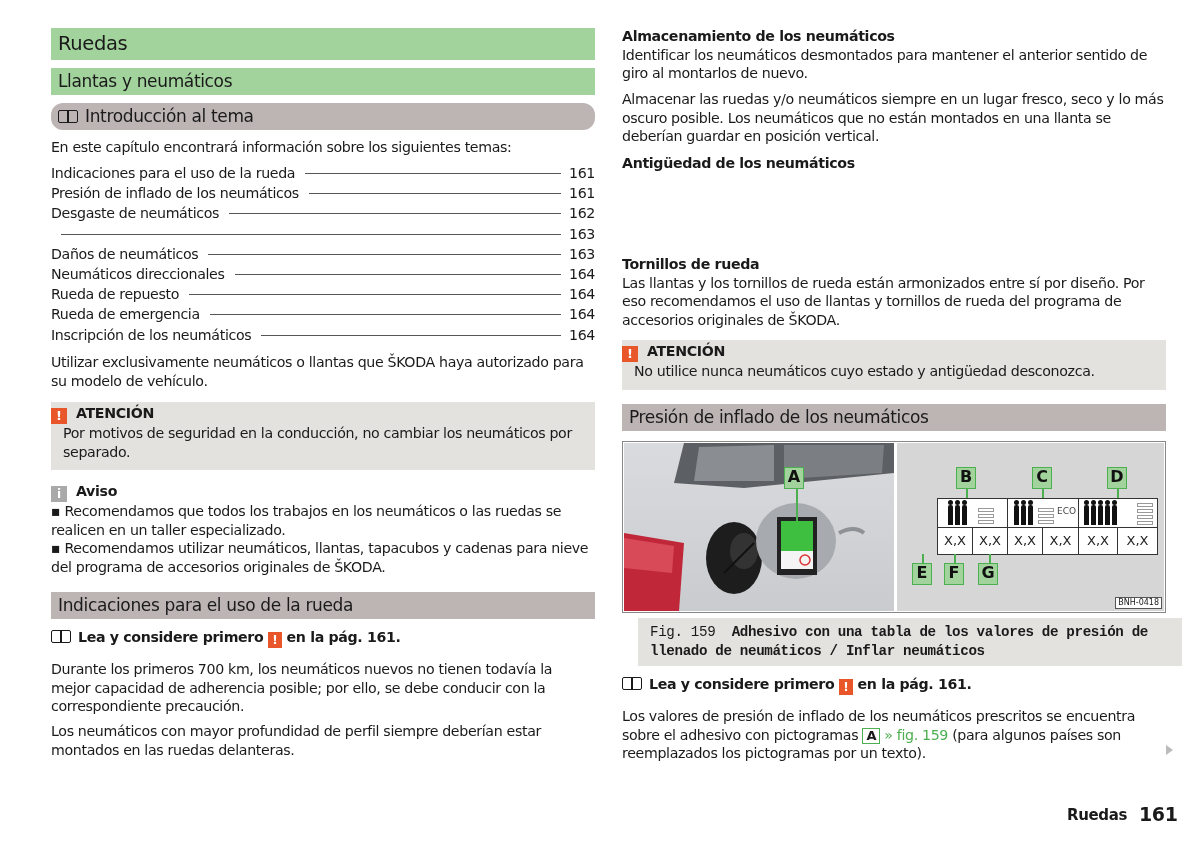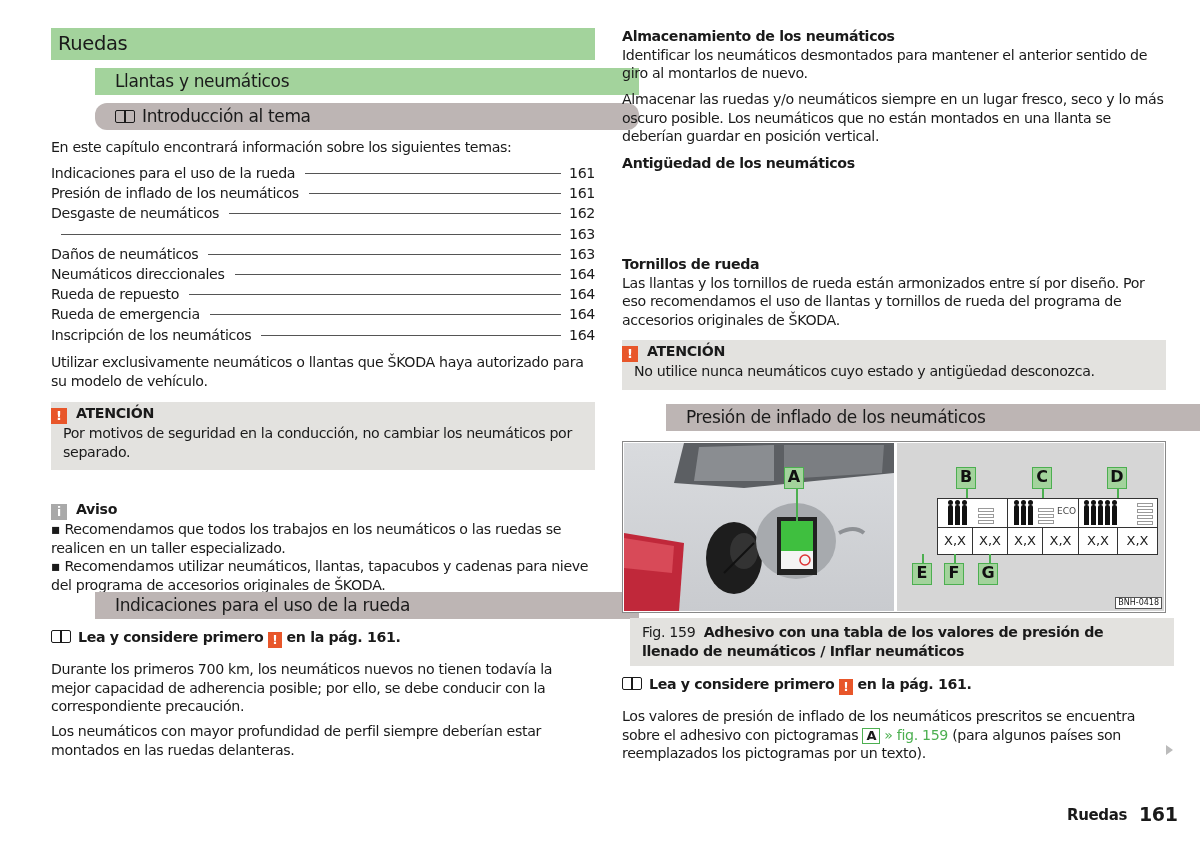--- a/index.html
+++ b/index.html
@@ -5,21 +5,21 @@
   * { box-sizing: border-box; margin: 0; padding: 0; }
   html, body { width: 1200px; height: 845px; background: #ffffff; overflow: hidden; }
   body { font-family: "DejaVu Sans", sans-serif; color: #1a1a1a; position: relative; font-size: 14.2px; letter-spacing: -0.35px; }
   .col { position: absolute; top: 0; }
   .col-left { left: 51px; width: 544px; }
   .col-right { left: 622px; width: 544px; }
 
   .h-green { background: #a3d39c; color: #1a1a1a; }
   .h-grey { background: #bdb5b4; color: #1a1a1a; }
   .h1 { position: absolute; left: 0; width: 544px; height: 32px; font-size: 19.5px; padding: 4px 7px; line-height: 24px; }
-  .h2 { position: absolute; left: 0; width: 544px; height: 27px; font-size: 17px; padding: 3px 20px; line-height: 21px; margin-left: 44px; }
+  .h2 { position: absolute; left: 0; width: 544px; height: 27px; font-size: 17px; padding: 3px 7px; line-height: 21px; }
 
   .book { display: inline-block; width: 20px; height: 13px; vertical-align: -1px; margin-right: 7px; position: relative; }
   .book::before, .book::after { content: ""; position: absolute; top: 0; width: 9px; height: 11px; border: 1.4px solid #1a1a1a; }
   .book::before { left: 0; border-radius: 2px 0 0 2px; }
   .book::after { left: 9px; border-radius: 0 2px 2px 0; }
 
   .text { position: absolute; left: 0; width: 544px; line-height: 18.5px; }
   .bold { font-weight: bold; }
 
   .toc { position: absolute; left: 0; width: 544px; top: 163px; }
@@ -34,21 +34,21 @@
   .info-icon { display: inline-block; width: 16px; height: 16px; background: #a9a9a9; color: #fff; font-weight: bold; font-size: 12px; text-align: center; line-height: 16px; vertical-align: -2px; margin-right: 9px; letter-spacing: 0; }
 
   .inline-warn { display: inline-block; width: 14px; height: 16px; background: #e8562a; color: #fff; font-weight: bold; font-size: 12px; text-align: center; line-height: 16px; vertical-align: -2px; letter-spacing: 0; }
   .callout-A { display: inline-block; border: 1.5px solid #4caf50; padding: 0 3px; font-weight: bold; line-height: 14px; font-size: 13px; }
   .link { color: #4caf50; }
 
   .figure { position: absolute; left: 0; top: 441px; width: 544px; height: 172px; border: 1px solid #888; background: #fff; }
   .fig-photo { position: absolute; left: 1px; top: 1px; width: 270px; height: 168px; background: linear-gradient(180deg, #d9dbde 0%, #c9cbcf 100%); overflow: hidden; }
   .fig-table { position: absolute; left: 274px; top: 1px; width: 267px; height: 168px; background: #d6d6d6; }
 
-  .caption { position: absolute; left: 8px; top: 618px; width: 544px; background: #e3e2df; padding: 5px 12px 6px 12px; line-height: 18.5px; }
+  .caption { position: absolute; left: 16px; top: 618px; width: 544px; background: #e3e2df; padding: 5px 12px 6px 12px; line-height: 18.5px; font-family: Liberation Mono, monospace; }
 
   .footer-title { position: absolute; left: 1067px; top: 806px; font-size: 15px; font-weight: bold; color: #1a1a1a; }
   .footer-page { position: absolute; left: 1139px; top: 803px; font-size: 19px; font-weight: bold; color: #1a1a1a; }
   .next-arrow { position: absolute; left: 1166px; top: 745px; width: 0; height: 0; border-left: 7px solid #bbb; border-top: 5px solid transparent; border-bottom: 5px solid transparent; }
 
   .lbl { position: absolute; background: #a3d39c; border: 1.5px solid #4caf50; font-weight: bold; font-size: 16px; text-align: center; line-height: 18px; width: 20px; height: 22px; color: #111; letter-spacing: 0; }
   .cell { position: absolute; background: #fff; border: 1px solid #333; font-size: 13px; text-align: center; line-height: 26px; height: 28px; letter-spacing: 0; color: #222; }
   .pictobox { position: absolute; background: #fff; border: 1px solid #333; height: 30px; }
   .person { position: absolute; width: 5px; height: 20px; background: #111; border-radius: 2px 2px 0 0; top: 6px; }
   .person::before { content: ""; position: absolute; left: 0px; top: -5px; width: 5px; height: 5px; background: #111; border-radius: 50%; }
@@ -112,21 +112,21 @@
       </div>
   </div>
 
   <div class="text" style="top:353px;">Utilizar exclusivamente neumáticos o llantas que ŠKODA haya autorizado para su modelo de vehículo.</div>
 
   <div class="box" style="top:402px; height:68px;">
     <div class="box-title"><span class="warn-icon">!</span><span>ATENCIÓN</span></div>
     <div>Por motivos de seguridad en la conducción, no cambiar los neumáticos por separado.</div>
   </div>
 
-  <div class="text" style="top:482px;margin-top:18px;">
+  <div class="text" style="top:482px;">
     <div class="bold"><span class="info-icon">i</span><span>Aviso</span></div>
     <div>▪ Recomendamos que todos los trabajos en los neumáticos o las ruedas se realicen en un taller especializado.</div>
     <div>▪ Recomendamos utilizar neumáticos, llantas, tapacubos y cadenas para nieve del programa de accesorios originales de ŠKODA.</div>
   </div>
 
   <div class="h2 h-grey" style="top:592px;"><span>Indicaciones para el uso de la rueda</span></div>
 
   <div class="text bold" style="top:628px;">
     <span class="book"></span><span>Lea y considere primero</span>
     <span class="inline-warn">!</span>

